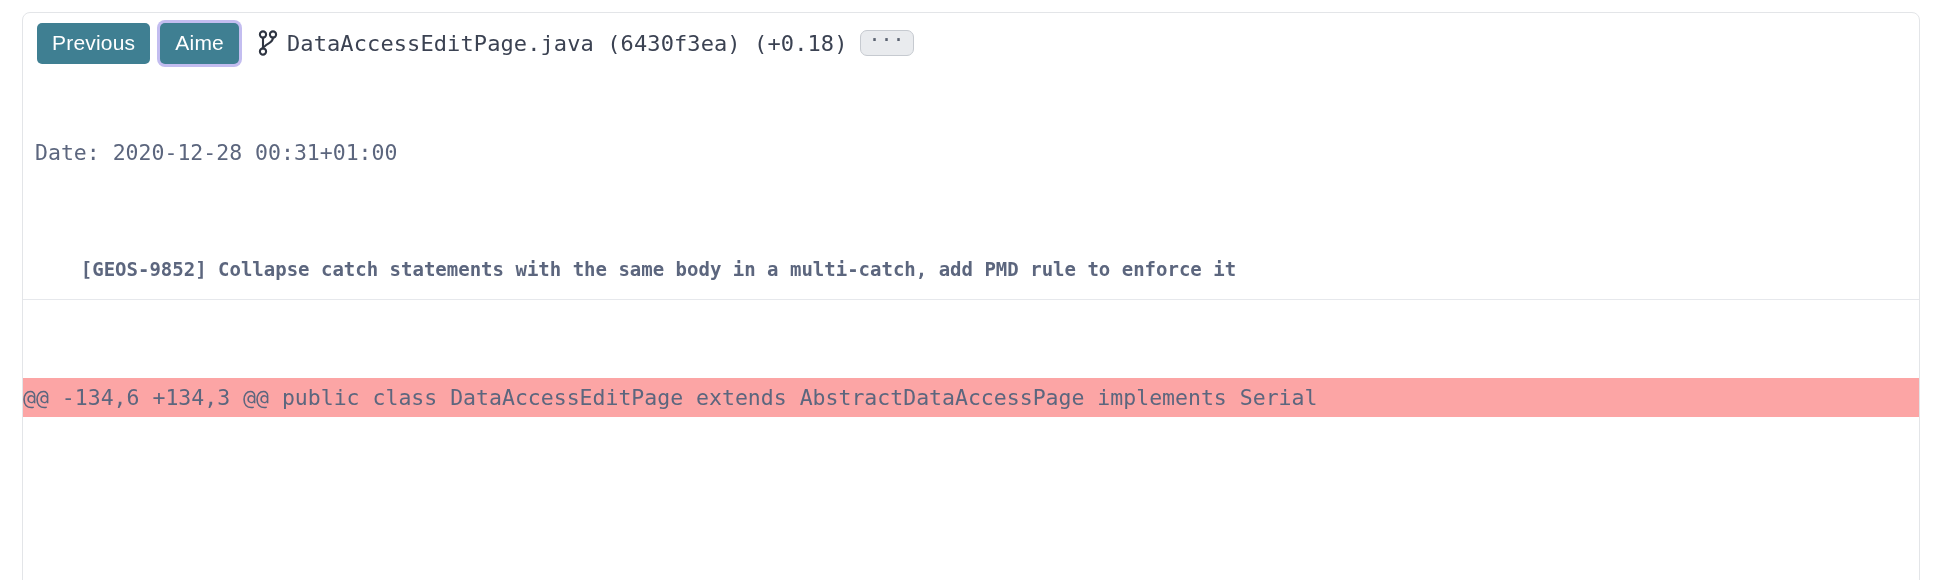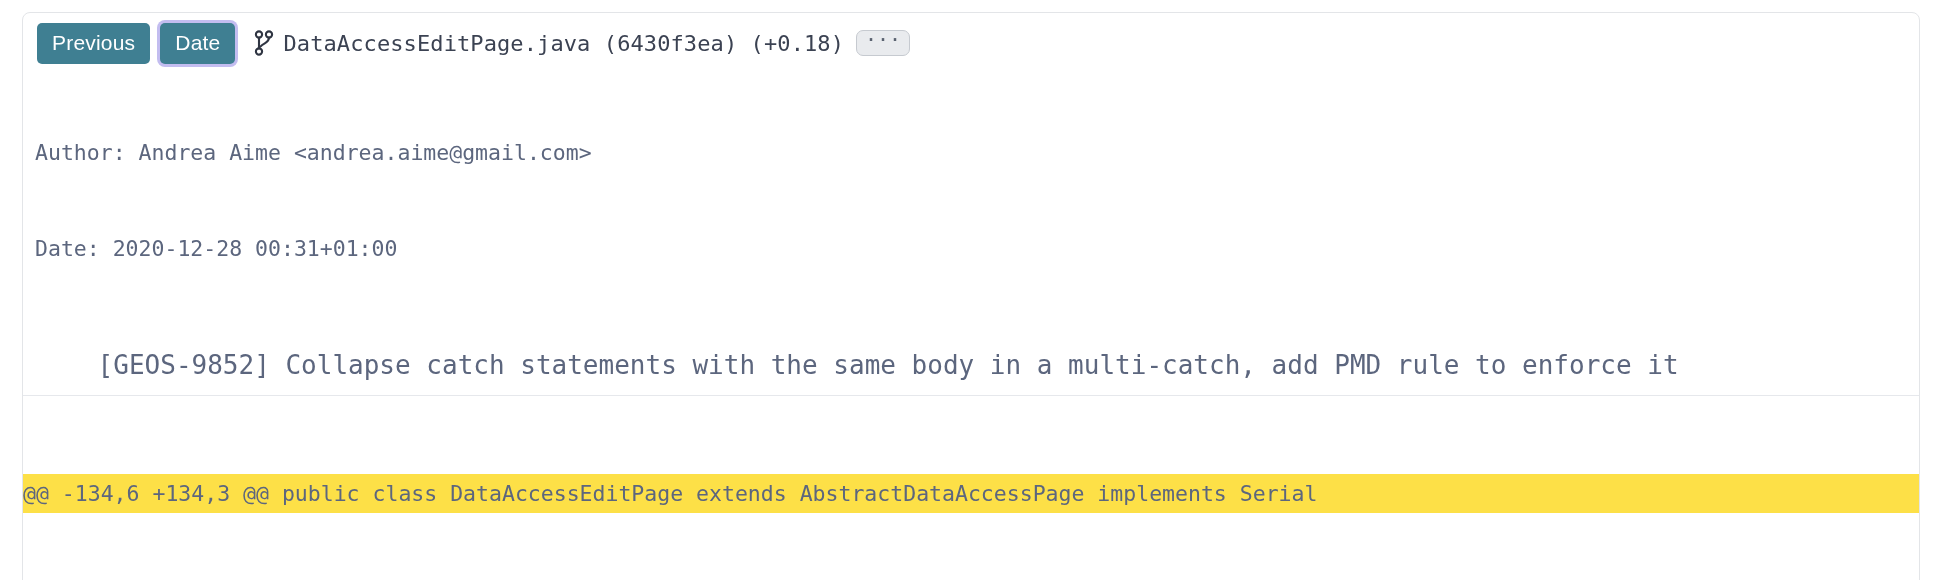--- a/index.html
+++ b/index.html
@@ -92,52 +92,53 @@
     padding: 14px 0 0 12px;
     font-family: "DejaVu Sans Mono", monospace;
     font-size: 21.5px;
     line-height: 32px;
     color: #5c667e;
     white-space: pre;
   }
   .msg-block {
     padding: 20px 0 14px 12px;
     font-family: "DejaVu Sans Mono", monospace;
-    font-size: 26px;
+    font-size: 19px;
     line-height: 32px;
     color: #5c667e;
     white-space: pre;
+    font-weight: bold;
   }
 
   
   .diff {
     font-family: "DejaVu Sans Mono", monospace;
     font-size: 21.5px;
     line-height: 39px;
     white-space: pre;
     border-top: 1px solid #e6e8ec;
   }
   .diff-row {
     height: 39px;
     padding-left: 0px;
     box-sizing: border-box;
   }
   .diff-row.hunk {
-    background: #fde047;
+    background: #fca5a5;
     color: #5c667e;
   }
 </style>
 </head>
 <body>
 
 <div class="commit-card">
 
   <div class="toolbar">
     <button class="nav-btn">Previous</button>
-    <button class="nav-btn focused">Date</button>
+    <button class="nav-btn focused">Aime</button>
 
     <span class="branch-icon">
       <svg width="22" height="28" viewBox="0 0 22 28" fill="none" stroke="currentColor" stroke-width="2.1" stroke-linecap="round">
         <circle cx="6" cy="5.5" r="3.1"></circle>
         <circle cx="6" cy="22.5" r="3.1"></circle>
         <circle cx="16" cy="5.5" r="3.1"></circle>
         <path d="M6 8.6 L6 19.4"></path>
         <path d="M16 8.6 C16 14 11 13.5 7.4 17.6"></path>
       </svg>
     </span>
@@ -147,21 +148,20 @@
     <span class="commit-title">(6430f3ea)</span>
     <span class="commit-title">&nbsp;</span>
     <span class="commit-title paren">(</span>
     <span class="commit-title delta">+0.18</span>
     <span class="commit-title paren">)</span>
 
     <span class="ellipsis-badge">···</span>
   </div>
 
   <div class="meta">
-    <div>Author: Andrea Aime &lt;andrea.aime@gmail.com&gt;</div>
     <div>Date: 2020-12-28 00:31+01:00</div>
   </div>
 
   <div class="msg-block">    [GEOS-9852] Collapse catch statements with the same body in a multi-catch, add PMD rule to enforce it</div>
 
   <div class="diff">
     <div class="diff-row hunk">@@ -134,6 +134,3 @@ public class DataAccessEditPage extends AbstractDataAccessPage implements Serial</div>
     
   </div>
 

